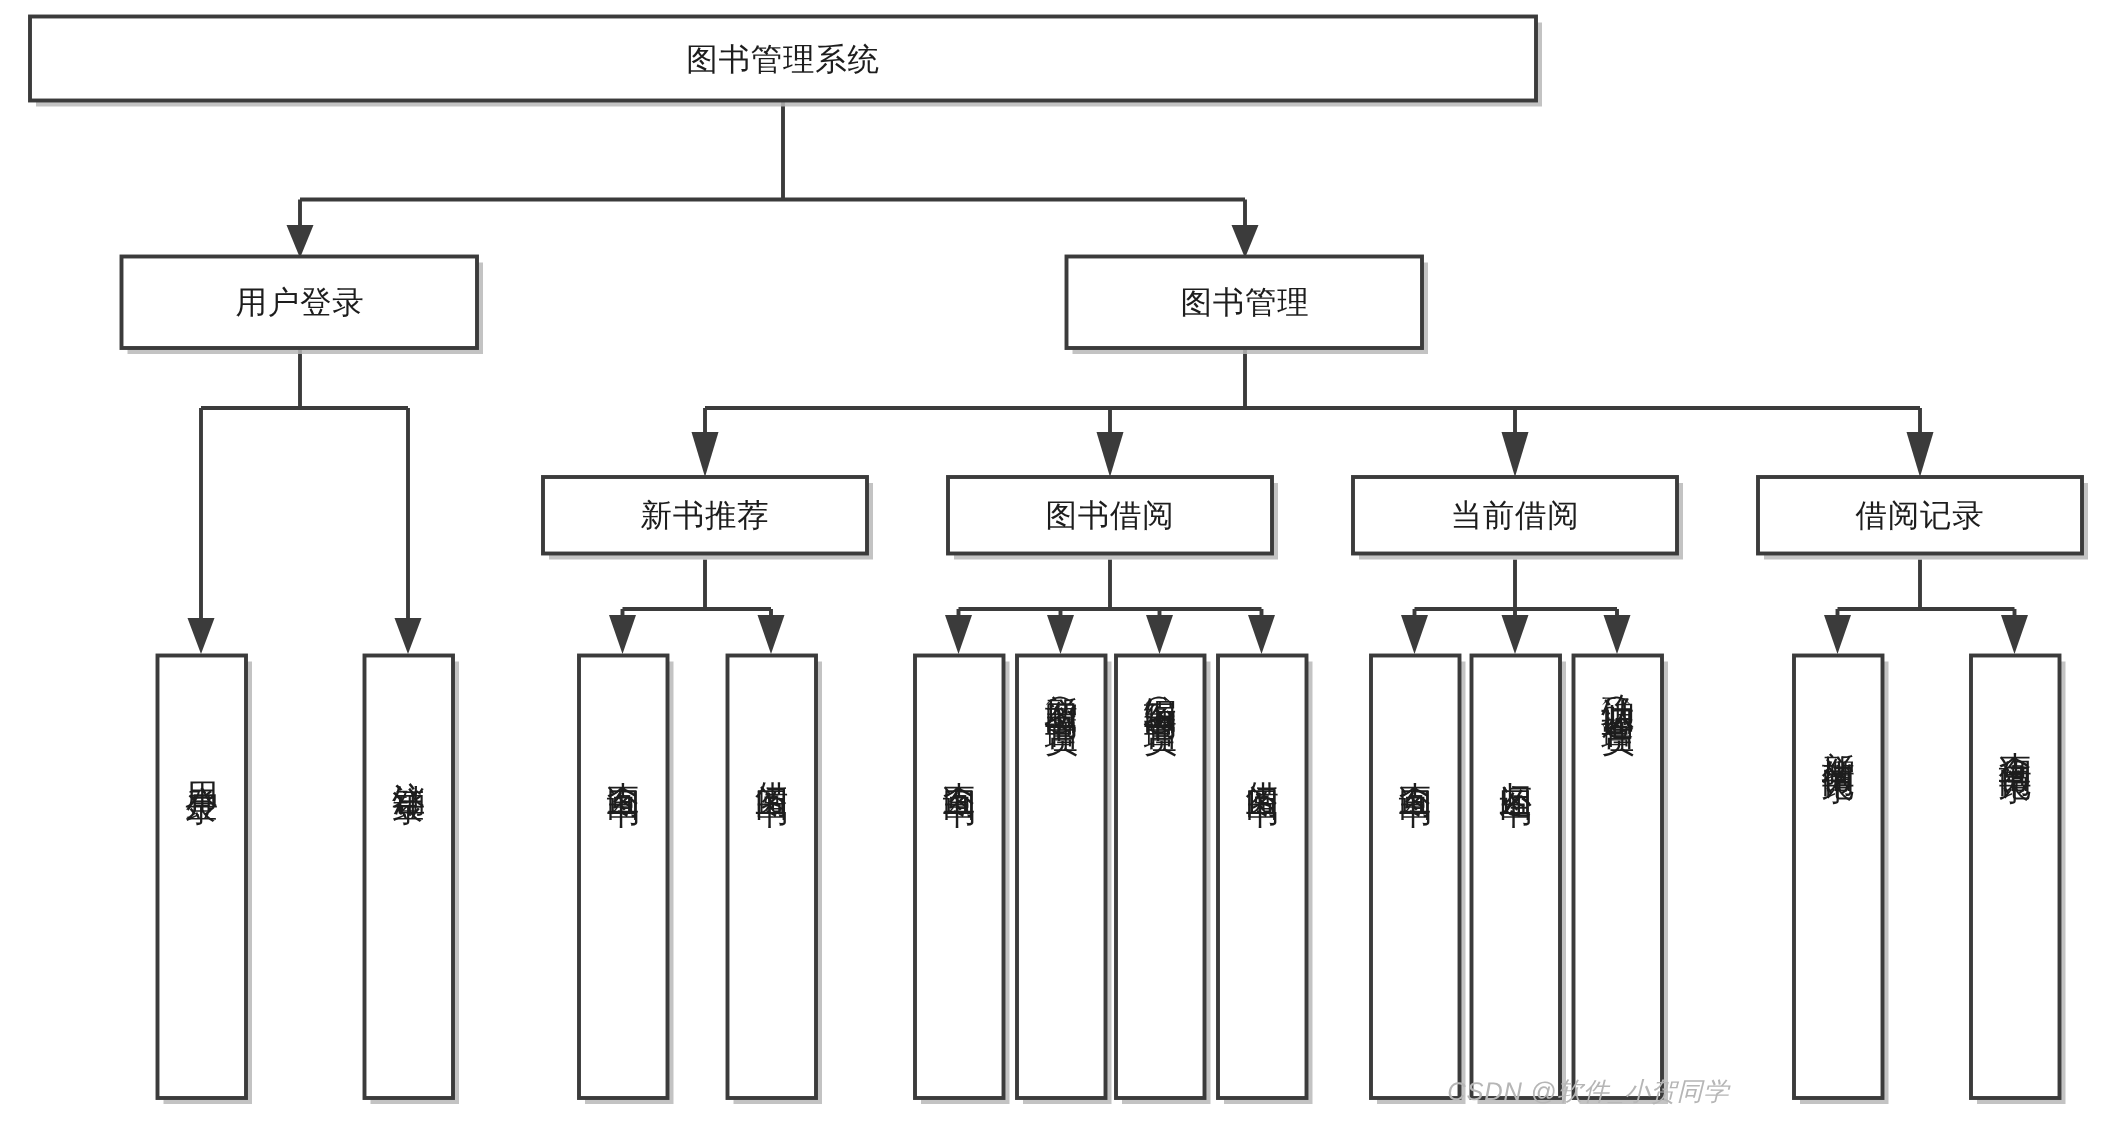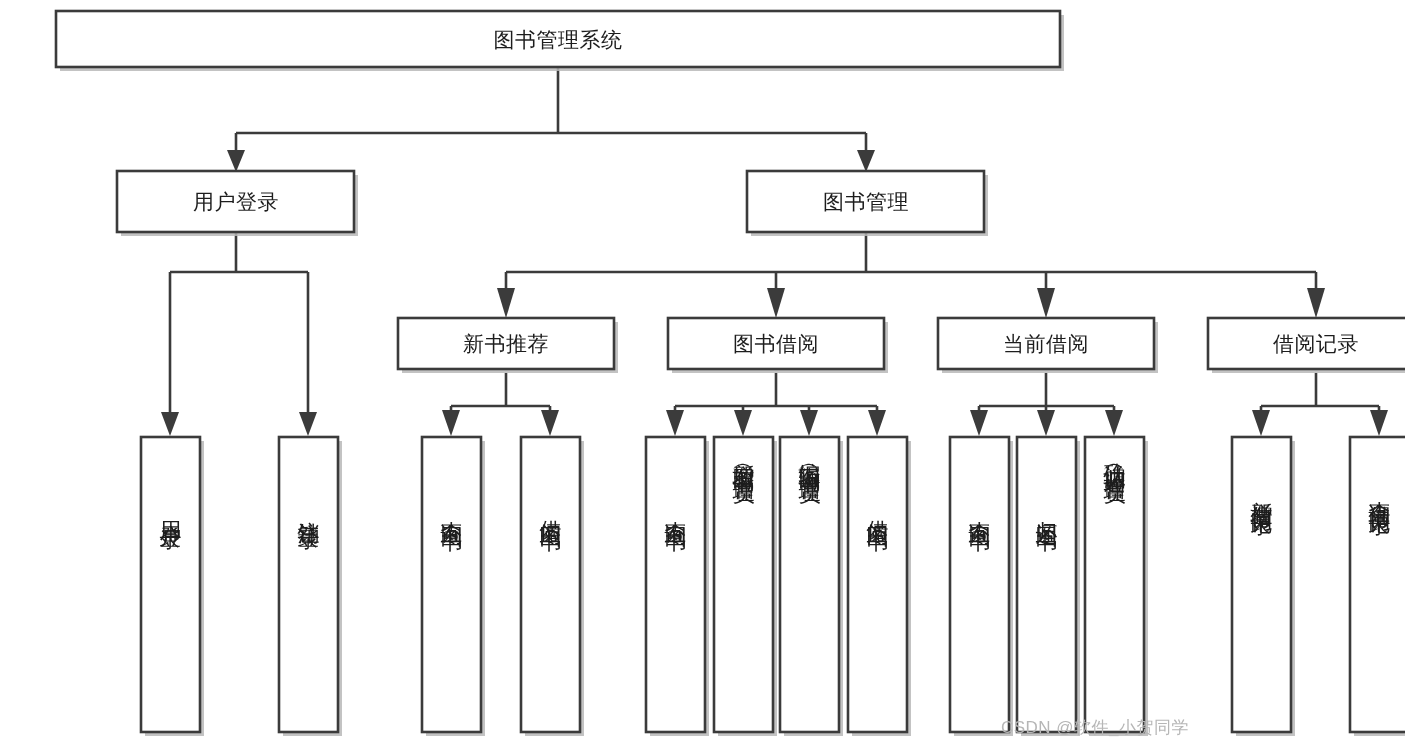--- a/index.html
+++ b/index.html
@@ -13,21 +13,20 @@
     font-family: "Liberation Sans", "DejaVu Sans", sans-serif;
     overflow: hidden;
     position: relative;
   }
   #diagram-root {
     position: absolute;
     left: 0;
     top: 0;
     width: 1163px;
     height: 747px;
-    margin-left: 36px;
   }
   svg.diagram {
     display: block;
     width: 1405px;
     height: 747px;
   }
   .node-rect {
     fill: #ffffff;
     stroke: #3b3b3b;
     stroke-width: 2.6;
@@ -75,20 +74,21 @@
   }
   .watermark {
     position: absolute;
     right: 10px;
     bottom: 8px;
     font-family: "Liberation Sans", "DejaVu Sans", sans-serif;
     font-size: 17px;
     color: #b6b6b6;
     letter-spacing: 0.5px;
     white-space: nowrap;
+    font-style: italic;
   }
 </style>
 </head>
 <body>
 
 <div id="diagram-root">
 
   <svg class="diagram" viewBox="0 0 1405 747" xmlns="http://www.w3.org/2000/svg">
 
     <g>

